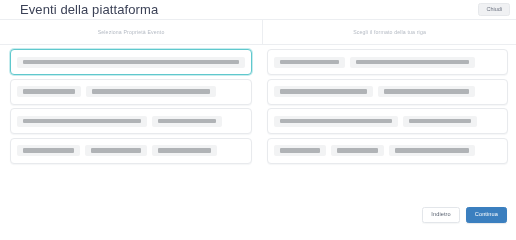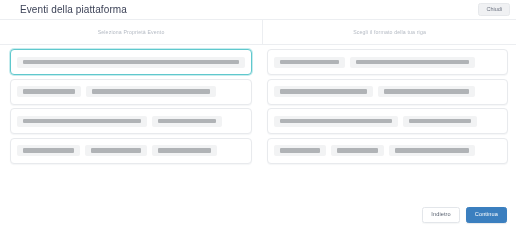--- a/index.html
+++ b/index.html
@@ -30,21 +30,21 @@
     min-height: 20px;
     display: flex;
     align-items: center;
     justify-content: space-between;
     padding: 0 6px 0 9px;
     box-sizing: border-box;
     border-bottom: 1px solid #eceef1;
     background: #ffffff;
   }
   .title {
-    font-size: 10px;
+    font-size: 13px;
     font-weight: 400;
     letter-spacing: .1px;
     color: #3c4257;
     white-space: nowrap;
     padding-left: 11px;
   }
   .close-btn {
     font-size: 5.5px;
     color: #6b7280;
     background: #f0f1f3;

